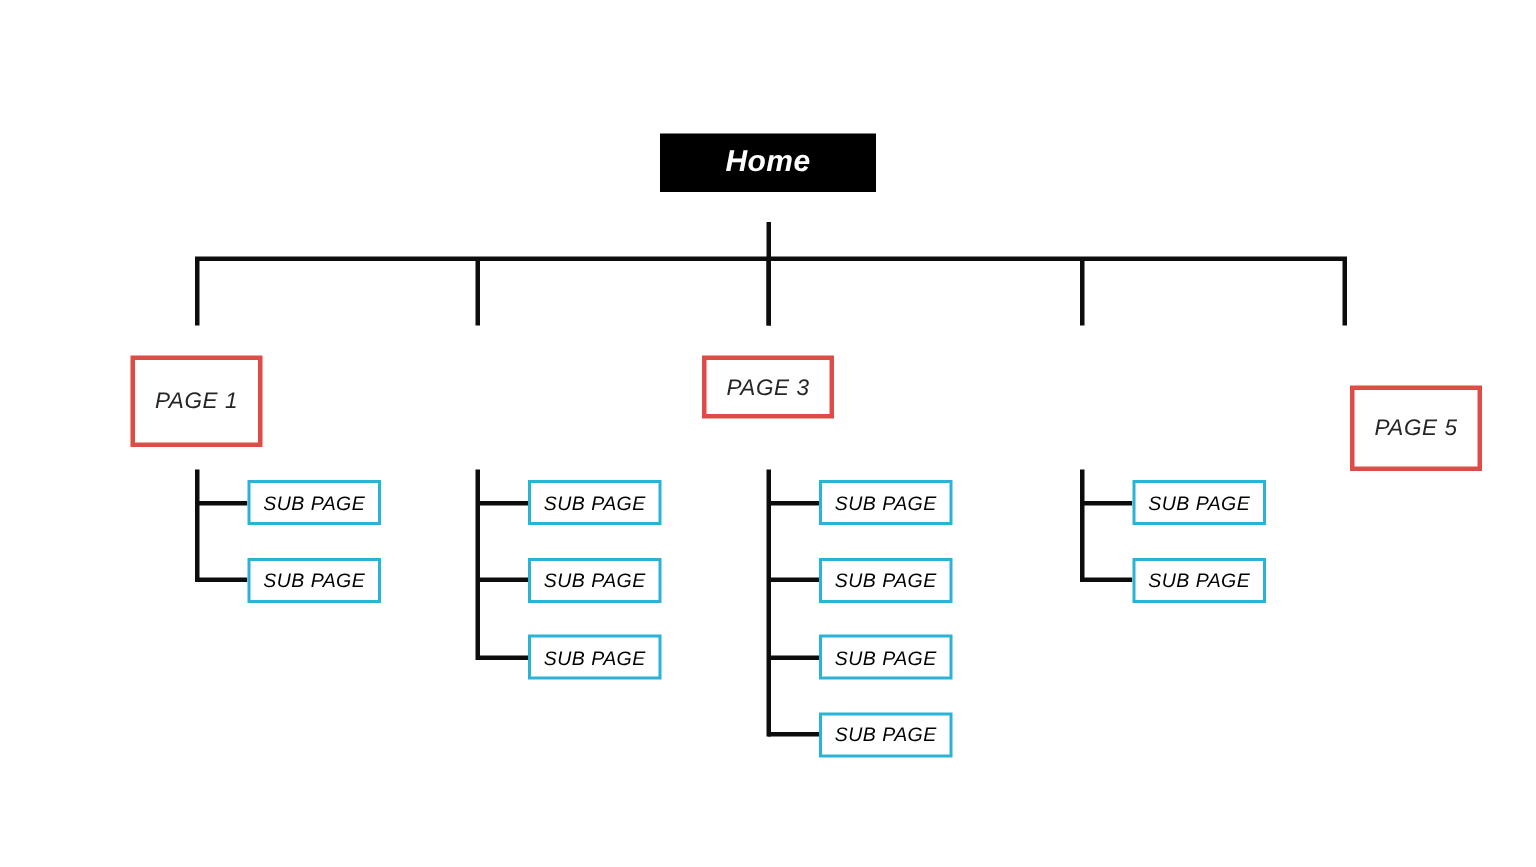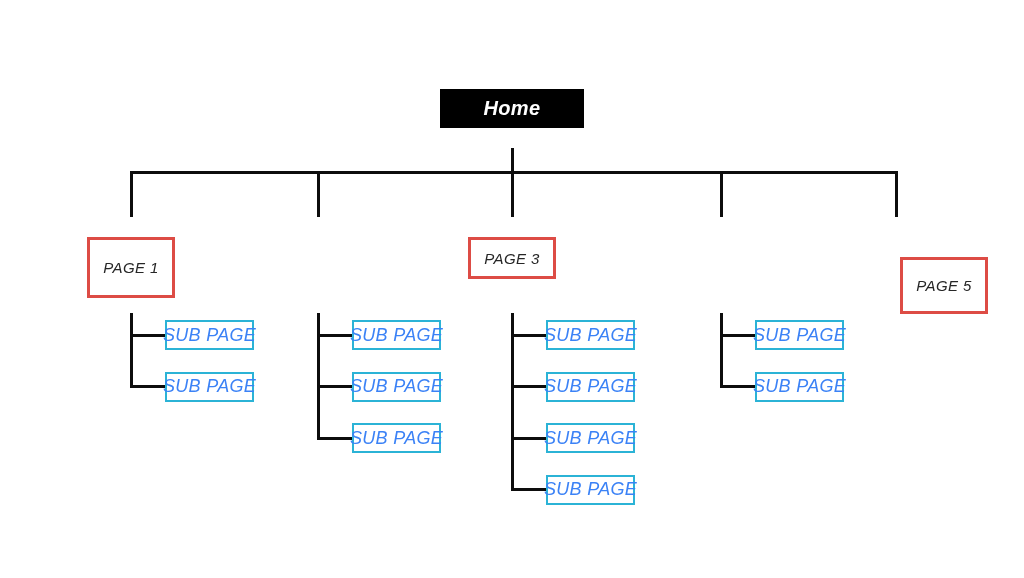--- a/index.html
+++ b/index.html
@@ -39,25 +39,25 @@
     color: #262626;
     display: flex;
     align-items: center;
     justify-content: center;
     font-size: 15px;
     letter-spacing: 0.4px;
   }
   .sub-box {
     background: #ffffff;
     border: 2px solid #2bb3d6;
-    color: #3b82f6;
+    color: #000000;
     display: flex;
     align-items: center;
     justify-content: center;
-    font-size: 18px;
+    font-size: 13px;
     letter-spacing: 0.3px;
   }
   .node span {
     white-space: nowrap;
   }
 </style>
 </head>
 <body>
 
 <div id="canvas">

